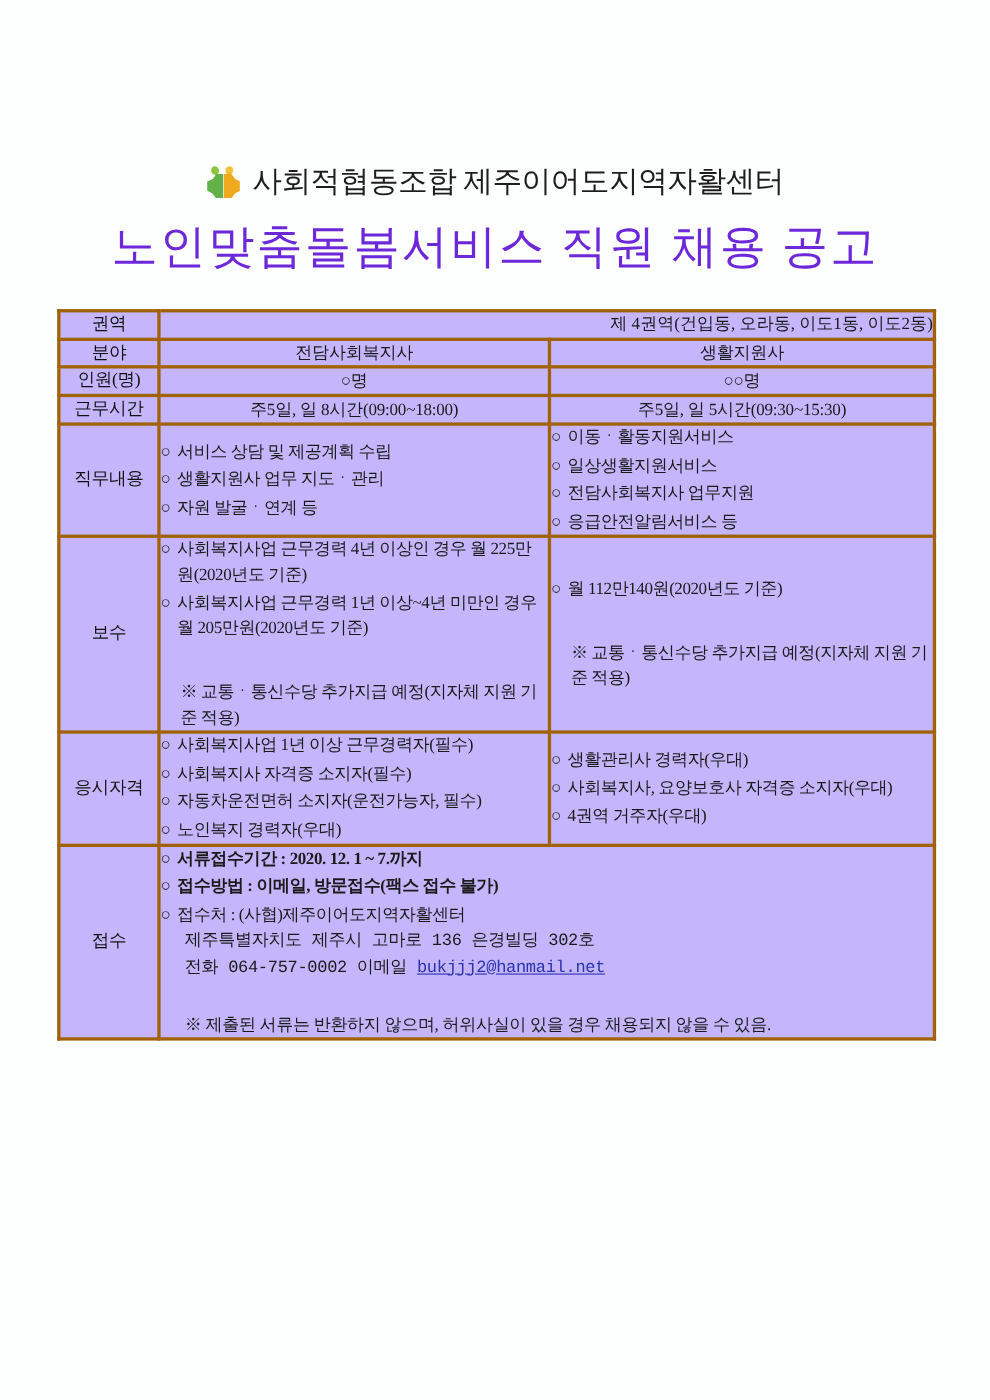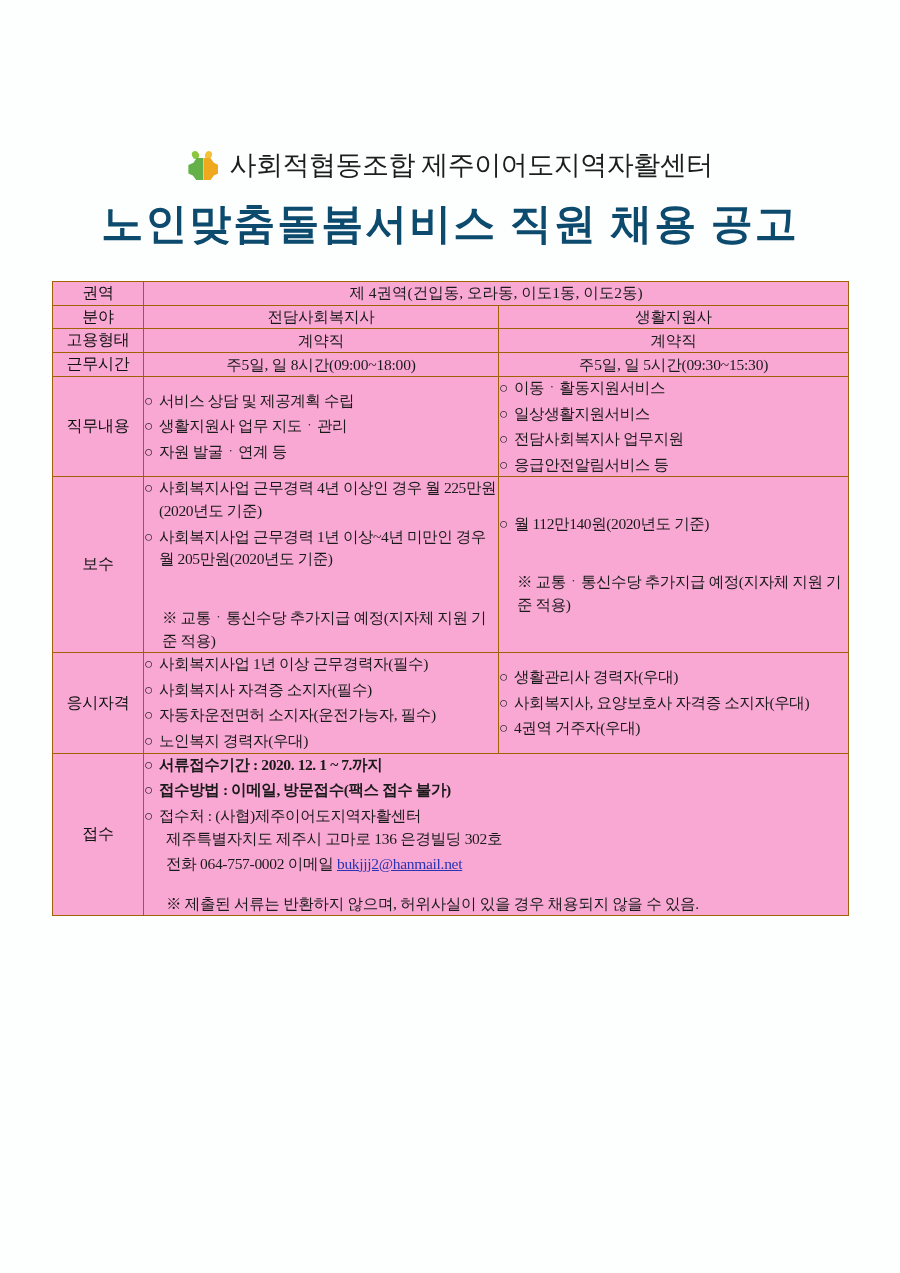--- a/index.html
+++ b/index.html
@@ -71,59 +71,59 @@
   .sprout-l { left: 5px;  background: #8cc63f; transform: rotate(-25deg); }
   .sprout-r { left: 18px; background: #f3c13a; transform: rotate(22deg); }
 
   .doc-title {
     position: absolute;
     left: 0;
     top: 196px;
     width: 900px;
     text-align: center;
     font-size: 42px;
-    font-weight: bold;
+    font-weight: normal;
     letter-spacing: 2px;
-    color: #0c4a6e;
+    color: #6d28d9;
     white-space: nowrap;
   }
 
   
   .tbl {
     position: absolute;
     left: 52px;
     top: 281px;
     width: 796px;
     border-collapse: collapse;
     table-layout: fixed;
     font-size: 15.5px;
     line-height: 1.42;
   }
   .tbl td {
-    border: 1px solid #a16207;
+    border: 3px solid #a16207;
     padding: 0;
     vertical-align: middle;
-    background: #f9a8d4;
+    background: #c4b5fd;
   }
   .lbl {
     width: 91px;
     text-align: center;
     font-size: 16px;
     letter-spacing: -0.3px;
     padding: 6px 2px;
     color: #111;
     white-space: nowrap;
   }
   .ctr {
     text-align: center;
     padding: 8px 4px;
     letter-spacing: -0.2px;
   }
   .lead {
-    text-align: center;
+    text-align: right;
     padding: 7px 6px 7px 10px;
   }
   .cellbox {
     padding: 8px 6px 8px 10px;
     vertical-align: top;
   }
   .ul {
     list-style: none;
     margin: 0;
     padding: 0;
@@ -143,27 +143,28 @@
   }
   .ul li.note {
     padding-left: 18px;
     margin-top: 36px;
   }
   .strong-item { font-weight: bold; }
   .addr-line {
     padding-left: 22px;
     letter-spacing: -0.3px;
     margin-bottom: 3px;
+    font-family: Liberation Mono, monospace;
   }
   .mailto {
     color: #2a33b0;
     text-decoration: underline;
   }
   .footnote {
-    margin-top: 18px;
+    margin-top: 30px;
     padding-left: 22px;
     letter-spacing: -0.3px;
   }
   .nowrap { white-space: nowrap; }
 </style>
 </head>
 <body>
 
 <div class="doc">
 
@@ -190,26 +191,26 @@
         <td class="lbl">권역</td>
         <td class="lead" colspan="2">제 4권역(건입동, 오라동, 이도1동, 이도2동)</td>
       </tr>
 
       <tr>
         <td class="lbl">분야</td>
         <td class="ctr">전담사회복지사</td>
         <td class="ctr">생활지원사</td>
       </tr>
 
-
-      <tr>
-        <td class="lbl">고용형태</td>
-        <td class="ctr">계약직</td>
-        <td class="ctr">계약직</td>
-      </tr>
+      <tr>
+        <td class="lbl">인원(명)</td>
+        <td class="ctr">○명</td>
+        <td class="ctr">○○명</td>
+      </tr>
+
 
 
       <tr>
         <td class="lbl">근무시간</td>
         <td class="ctr">주5일, 일 8시간(09:00~18:00)</td>
         <td class="ctr">주5일, 일 5시간(09:30~15:30)</td>
       </tr>
 
       <tr>
         <td class="lbl">직무내용</td>

